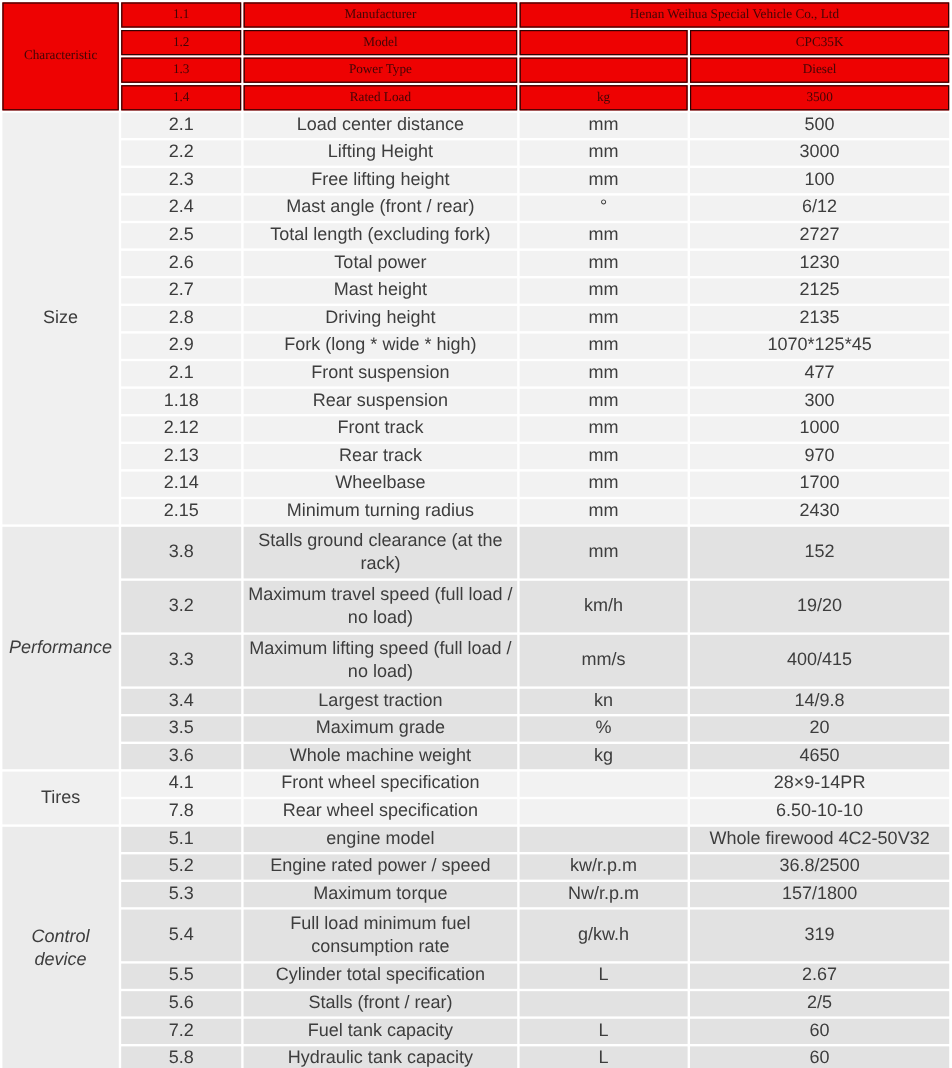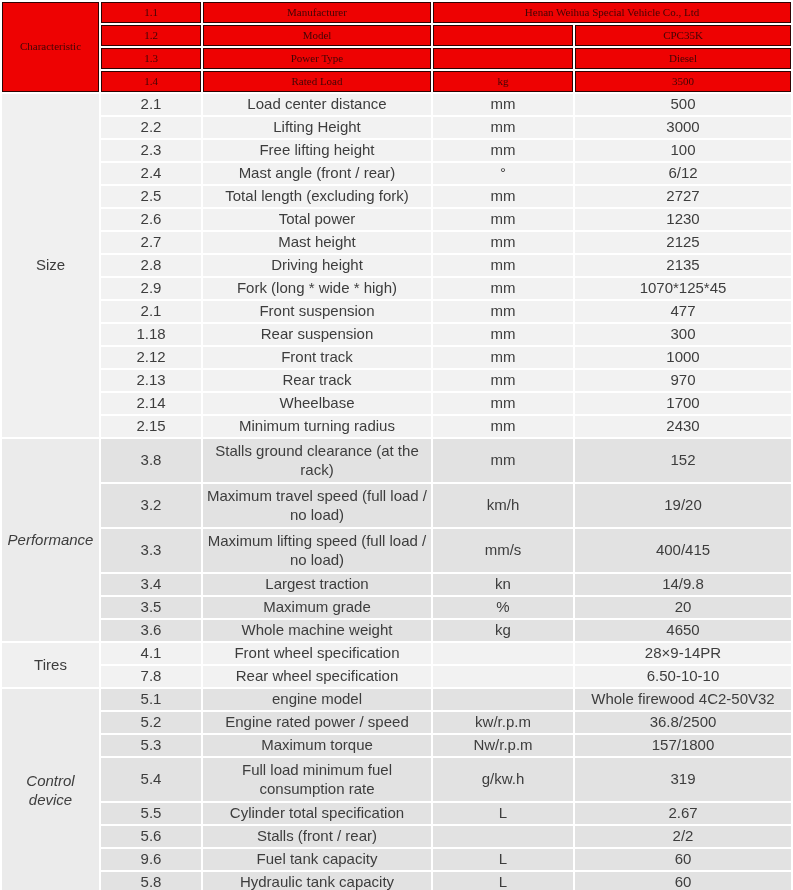--- a/index.html
+++ b/index.html
@@ -237,24 +237,24 @@
         <tr class="regular">
           <td class="num cell-dark">5.5</td>
           <td class="param cell-dark">Cylinder total specification</td>
           <td class="unit cell-dark">L</td>
           <td class="value cell-dark">2.67</td>
         </tr>
         <tr class="regular">
           <td class="num cell-dark">5.6</td>
           <td class="param cell-dark">Stalls (front / rear)</td>
           <td class="unit cell-dark"></td>
-          <td class="value cell-dark">2/2</td>
-        </tr>
-        <tr class="regular">
-          <td class="num cell-dark">9.6</td>
+          <td class="value cell-dark">2/5</td>
+        </tr>
+        <tr class="regular">
+          <td class="num cell-dark">7.2</td>
           <td class="param cell-dark">Fuel tank capacity</td>
           <td class="unit cell-dark">L</td>
           <td class="value cell-dark">60</td>
         </tr>
         <tr class="regular">
           <td class="num cell-dark">5.8</td>
           <td class="param cell-dark">Hydraulic tank capacity</td>
           <td class="unit cell-dark">L</td>
           <td class="value cell-dark">60</td>
         </tr>

